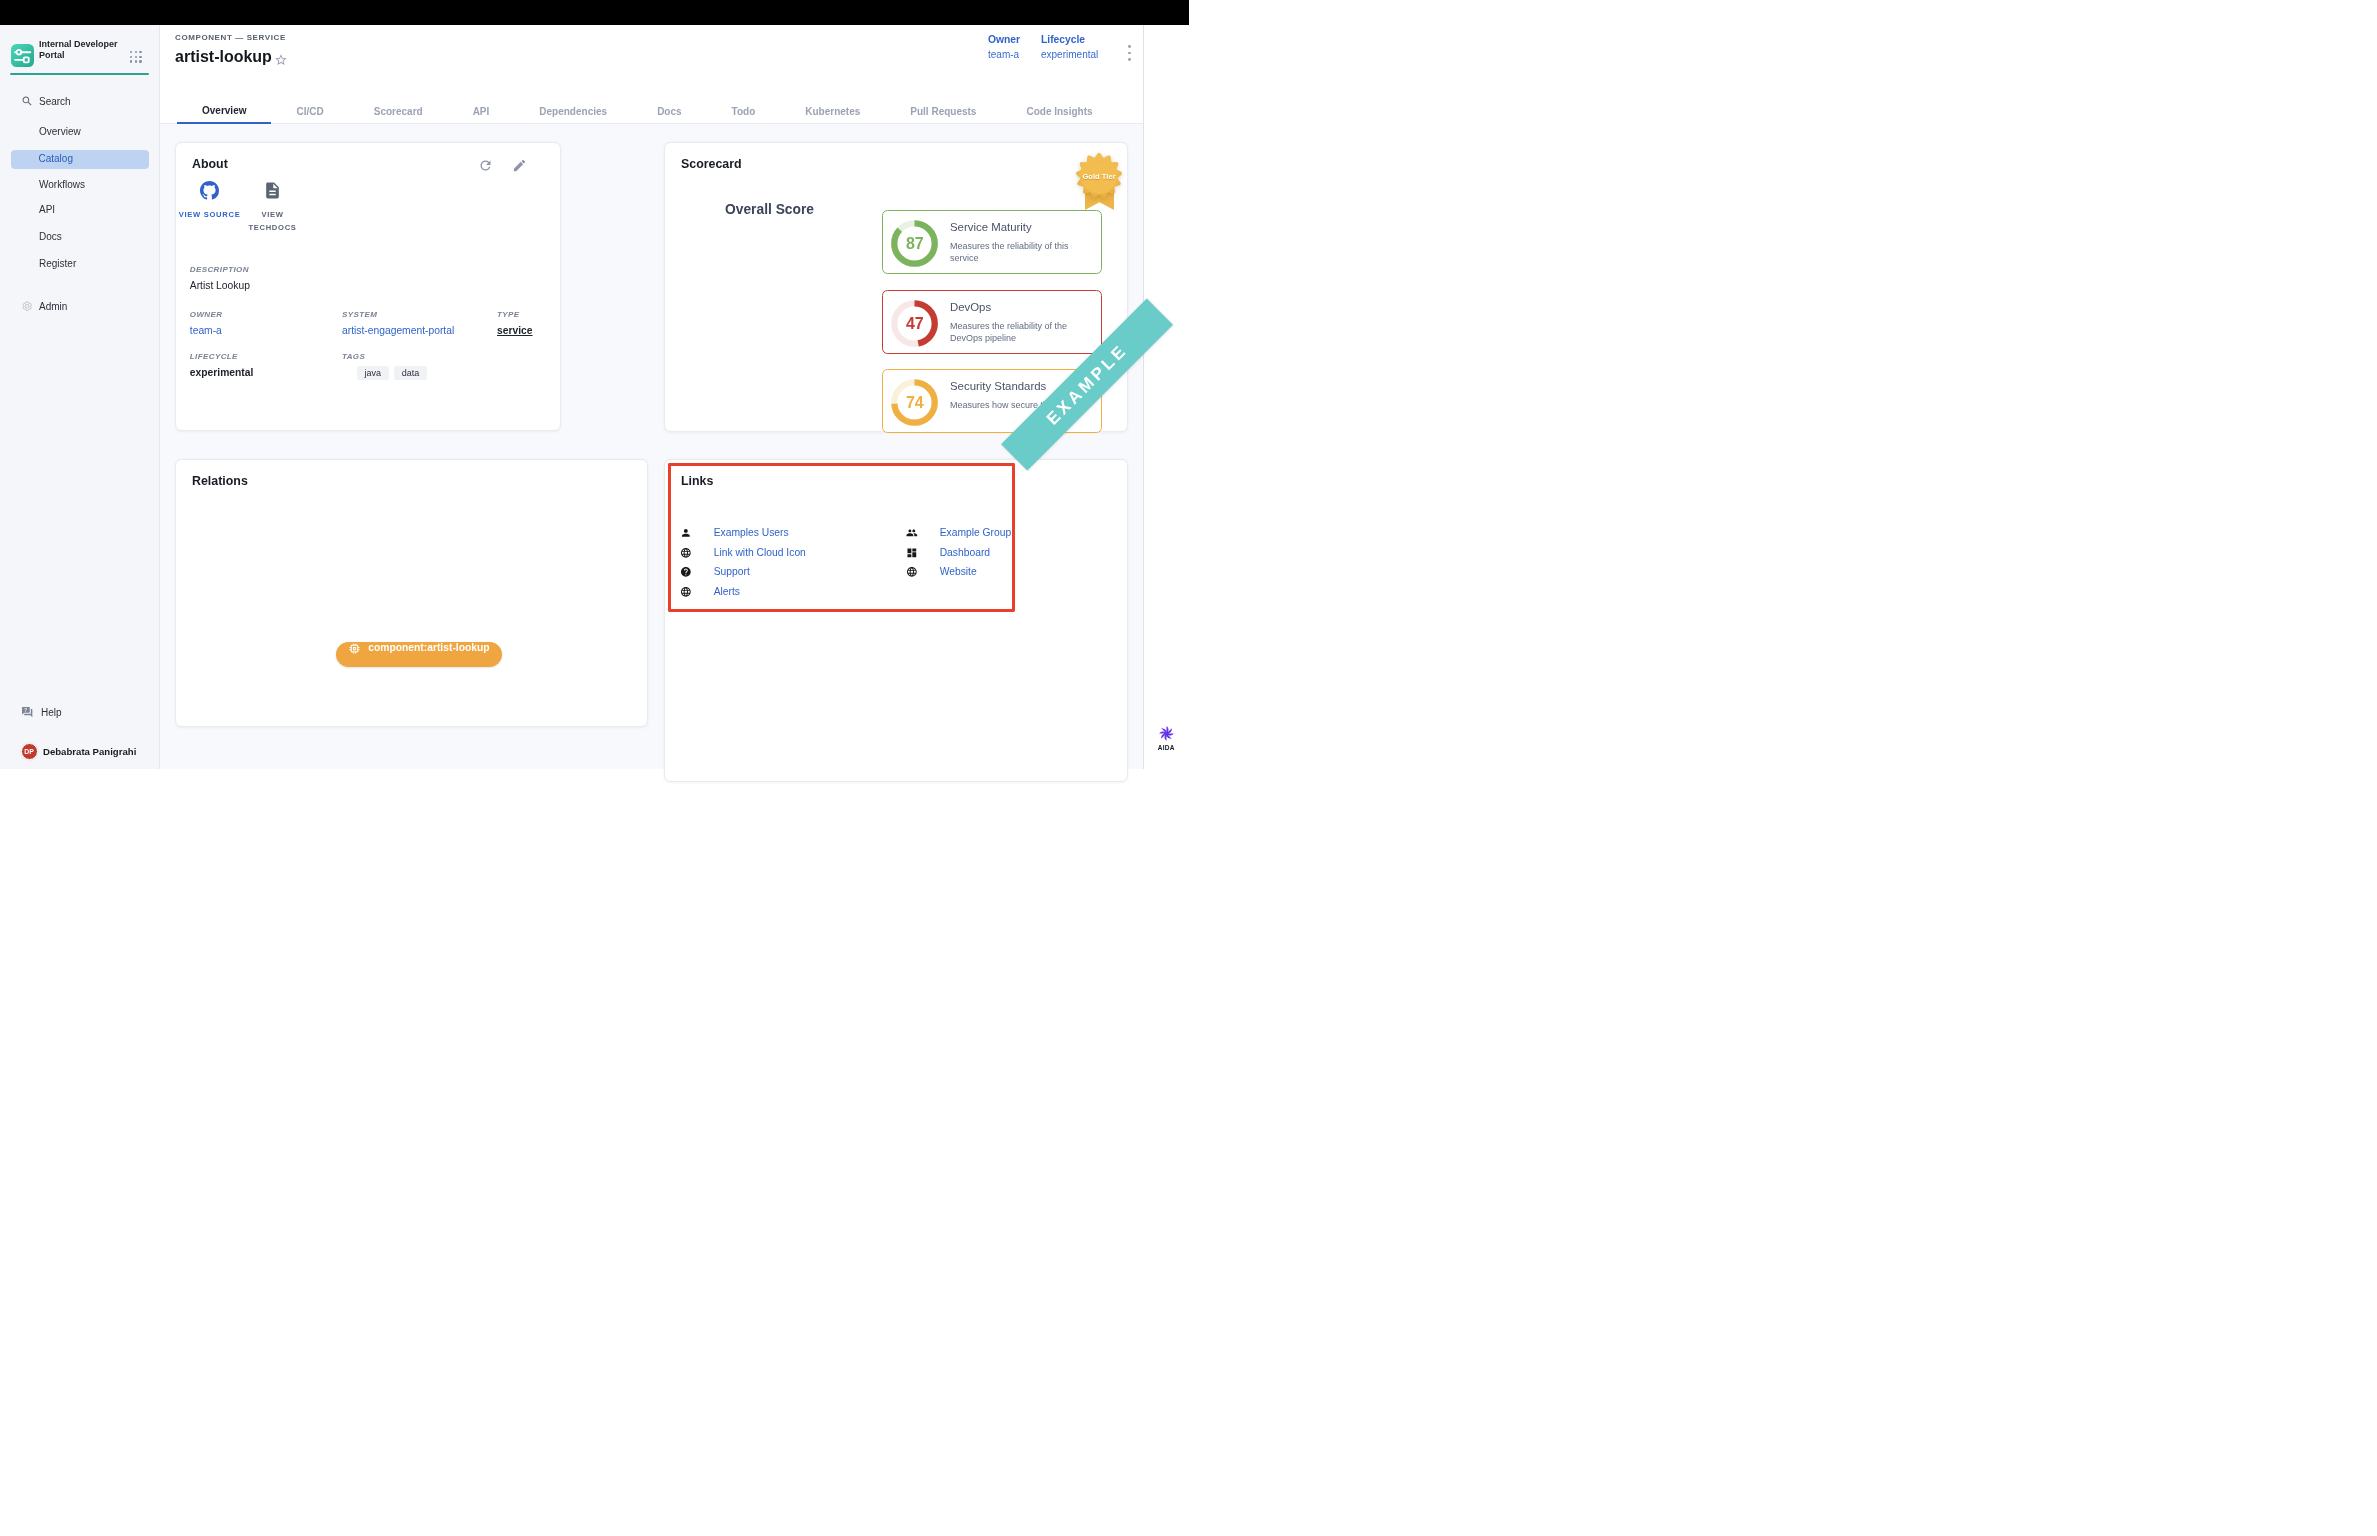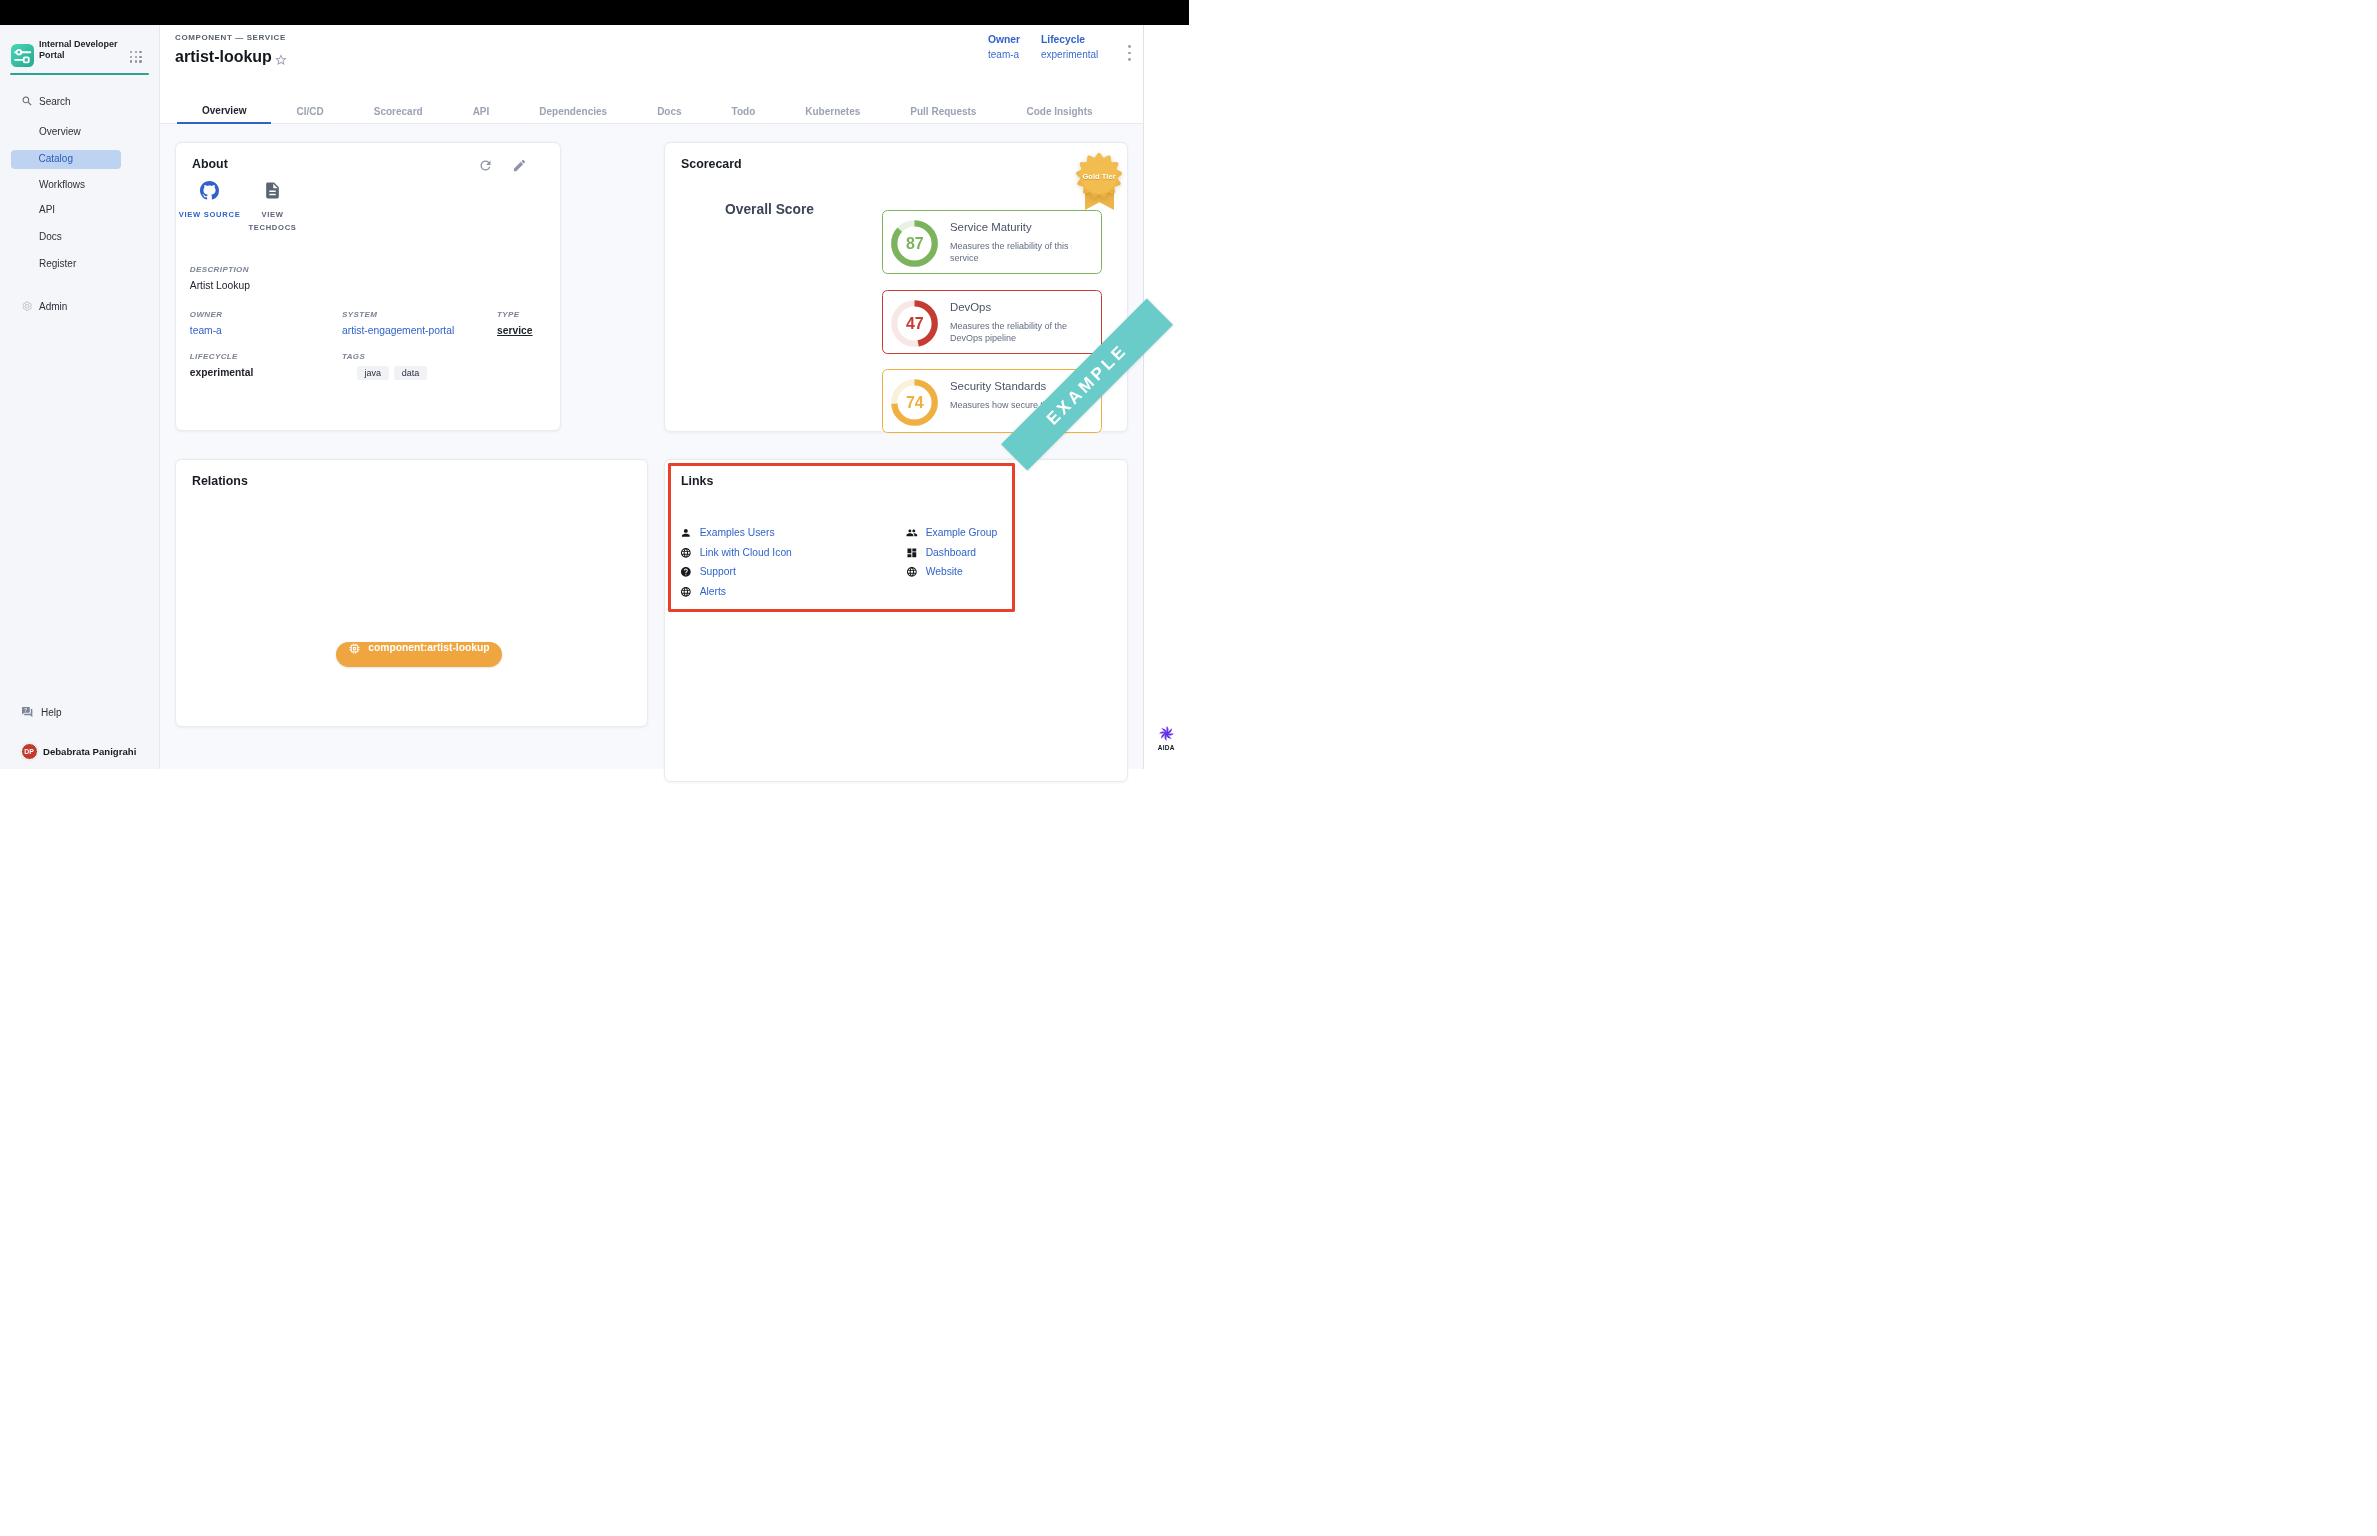--- a/index.html
+++ b/index.html
@@ -17,21 +17,21 @@
   .brand-name { position:absolute; left:39px; top:13.8px; width:81px; font-size:9px; line-height:11px;
                 font-weight:700; color:#21262e; }
   .apps-grid { position:absolute; left:130px; top:26px; width:11.7px; height:11.7px; display:grid;
                grid-template-columns:repeat(3,1fr); gap:2.1px; cursor:pointer; }
   .apps-grid i { width:2.4px; height:2.4px; border-radius:50%; background:#8a90a4; }
   .brand-rule { position:absolute; left:9.6px; top:48px; width:139px; height:2.1px; background:#2ba58d; border-radius:1.4px; }
 
   .side-row { position:absolute; left:0; width:160px; height:19px; display:flex; align-items:center; cursor:pointer; }
   .side-row .ic { position:absolute; left:20.6px; width:12.4px; height:12.4px; }
   .side-row .lbl { position:absolute; left:39px; font-size:10px; color:#2b3039; }
-  .side-pill { position:absolute; left:11px; top:125px; width:110px; height:18.6px; background:#bdd3f1; border-radius:4.1px; }
+  .side-pill { position:absolute; left:11px; top:125px; width:138px; height:18.6px; background:#bdd3f1; border-radius:4.1px; }
   .side-pill-label { position:absolute; left:27.5px; top:3.4px; font-size:10px; color:#2a5cb8; }
 
   .avatar { position:absolute; left:20.6px; top:718px; width:17px; height:17px; border-radius:50%;
             background:#c13a2e; border:1.4px solid #fff; box-shadow:0 0 0 0.7px #e8e8ec;
             color:#fff; font-size:6.9px; font-weight:700; display:flex; align-items:center; justify-content:center; }
   .user-name { position:absolute; left:43px; top:721px; font-size:9.6px; font-weight:700; color:#181c23; }
 
   
   .main { position:absolute; left:160px; top:25px; width:1028px; height:744px; background:#fff; }
   .rail-line { position:absolute; left:983px; top:0; width:0.7px; height:744px; background:#dfe2e9; }
@@ -108,21 +108,21 @@
 
   
   .rel-chip { position:absolute; left:160px; top:182px; height:25px; padding:0 12.4px; border-radius:12.4px;
               background:#efa640; display:flex; gap:6.9px; cursor:pointer;
               box-shadow:0 0.7px 2.1px rgba(0,0,0,.12); }
   .rel-chip .ci { width:13px; height:13px; color:#fff; }
   .rel-chip .ct { font-size:10.3px; font-weight:700; color:#fff; white-space:nowrap; }
 
   
   .links-col { position:absolute; top:63px; }
-  .link-row { display:flex; align-items:center; gap:8px; height:19.6px; cursor:pointer; }
+  .link-row { display:flex; align-items:center; gap:22px; height:19.6px; cursor:pointer; }
   .link-row .li { width:11.7px; height:11.7px; color:#15181c; flex:0 0 11.7px; }
   .link-row .lt { font-size:10.3px; color:#2f63c9; }
   #links-left  { left:15px; }
   #links-right { left:241px; }
   .red-annotation { position:absolute; left:508px; top:339px; width:347px; height:149px;
                     border:3.4px solid #e8402a; border-radius:1.4px; z-index:8; pointer-events:none; }
 
   
   .aida { position:absolute; left:1156px; top:724px; width:20.6px; text-align:center; }
   .aida .flower { width:19px; height:19px; margin:0 auto; }

